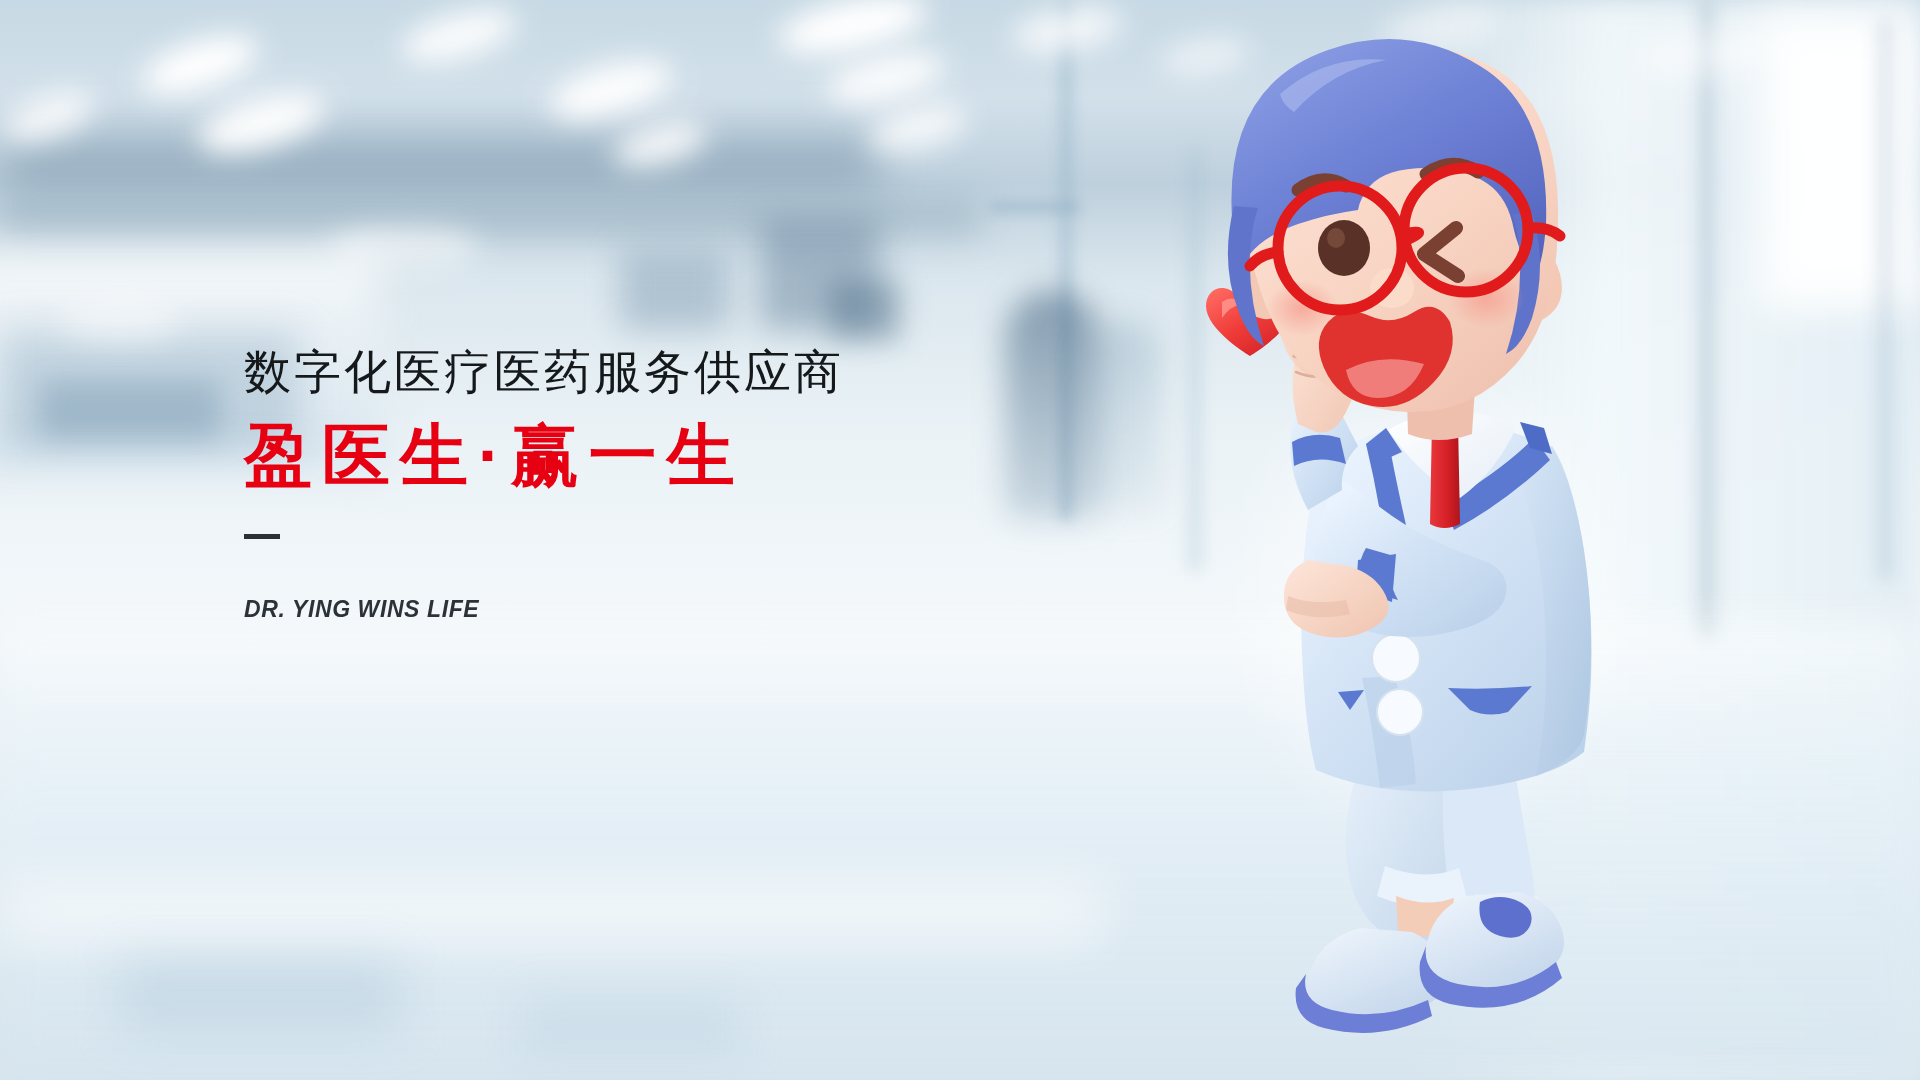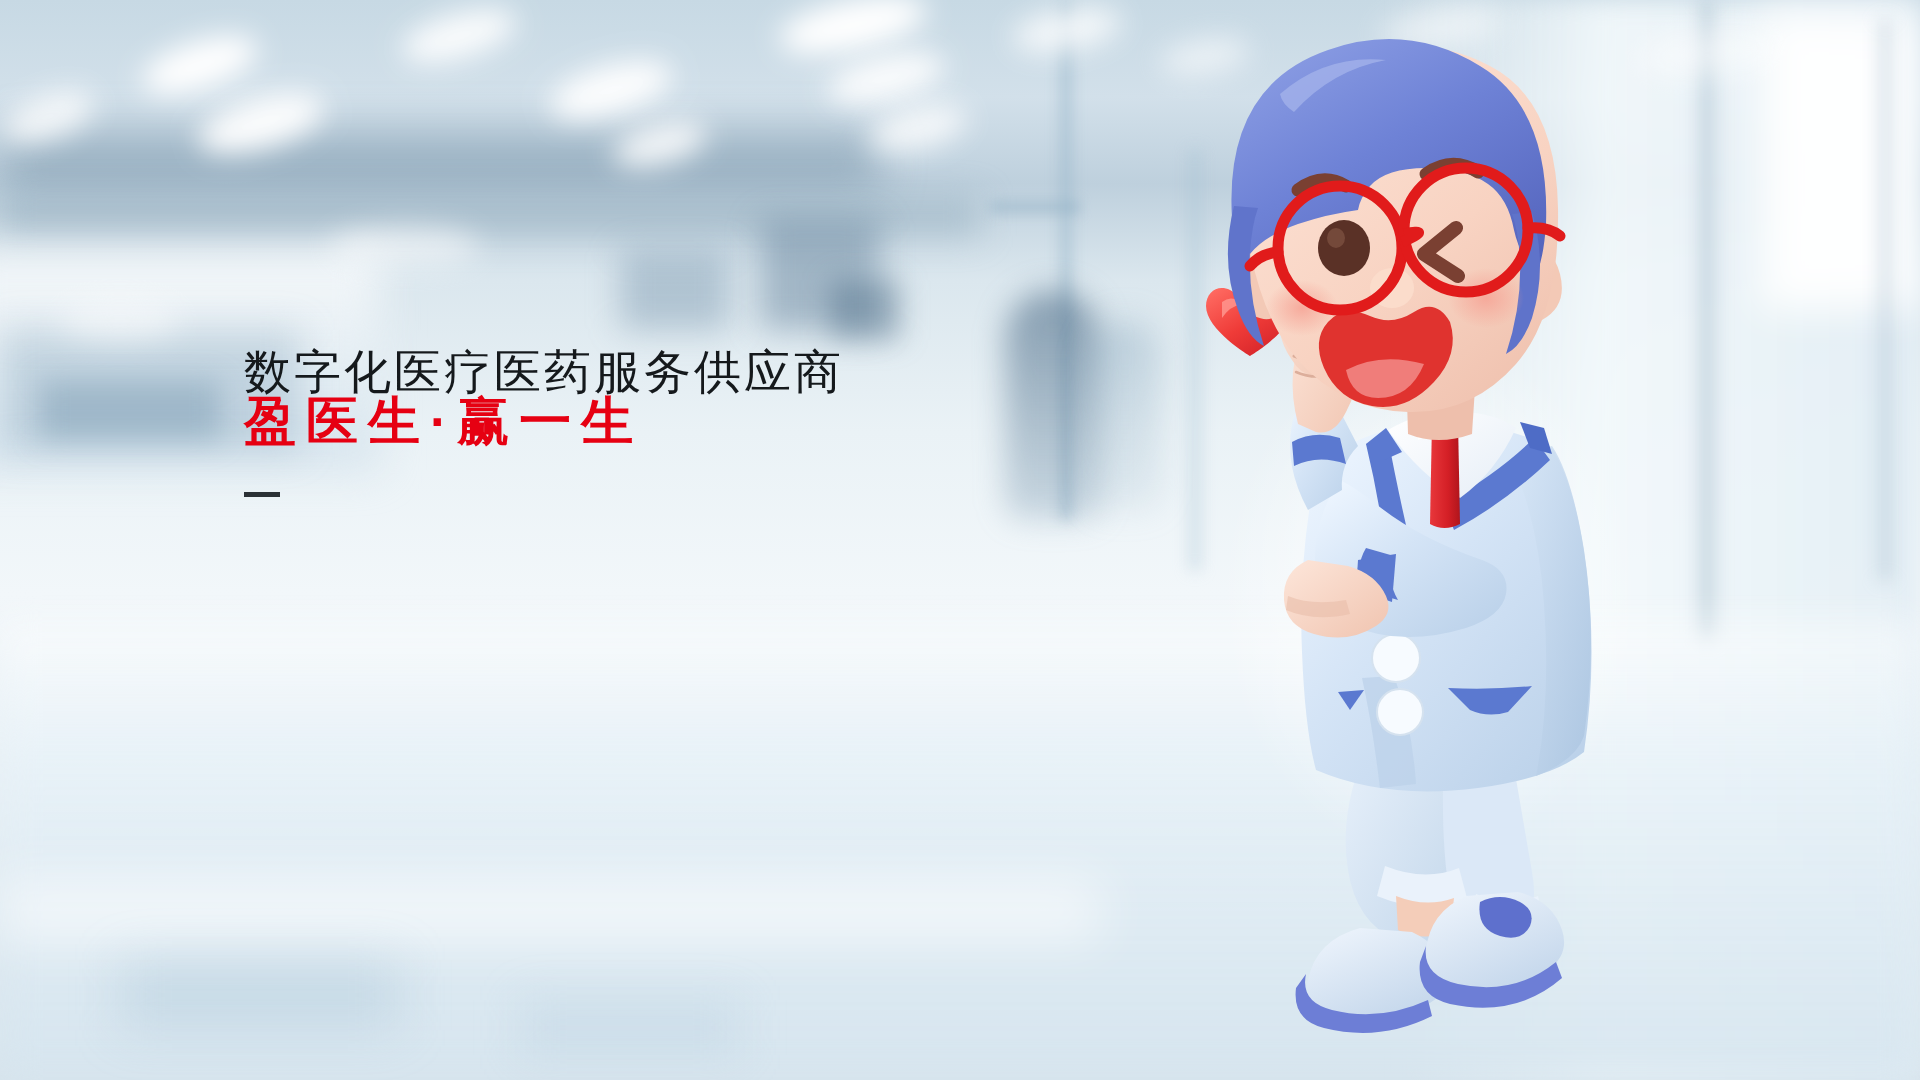--- a/index.html
+++ b/index.html
@@ -154,21 +154,22 @@
   }
   .headline-cn {
     font-size:47px;
     line-height:1;
     letter-spacing:3px;
     color:#15191c;
     font-weight:400;
     white-space:nowrap;
   }
   .title-cn {
-    font-size:52px;
+    margin-top:26px;
+    font-size:68px;
     line-height:1;
     letter-spacing:10px;
     font-weight:700;
     color:#e60012;
     white-space:nowrap;
   }
   .divider {
     margin-top:45px;
     width:36px; height:5px;
     background:#2b3136;
@@ -236,20 +237,21 @@
       <div class="light" style="left: 1640px; top: 30px; width: 140px; height: 46px; opacity: 0.5; transform: rotate(-6deg);"></div>
       <div class="light" style="left: 330px; top: 226px; width: 150px; height: 40px; opacity: 0.55; transform: rotate(0deg);"></div>
       <div class="light" style="left: 60px; top: 300px; width: 120px; height: 42px; opacity: 0.45; transform: rotate(0deg);"></div>
     </div>
 
   <div class="copy">
     <div class="headline-cn">数字化医疗医药服务供应商</div>
     <div class="title-cn">盈医生·赢一生</div>
     <div class="divider"></div>
     <div class="sub-en">
+      <div>DR. YING WINS LIFE</div>
     </div>
   </div>
 
   <div id="doctor">
     <svg viewBox="0 0 560 1010" xmlns="http://www.w3.org/2000/svg">
       <defs>
         <linearGradient id="gHair" x1="0.15" y1="0" x2="0.9" y2="1">
           <stop offset="0%" stop-color="#8c9ee4"></stop>
           <stop offset="45%" stop-color="#6e82d6"></stop>
           <stop offset="100%" stop-color="#5464bd"></stop>

